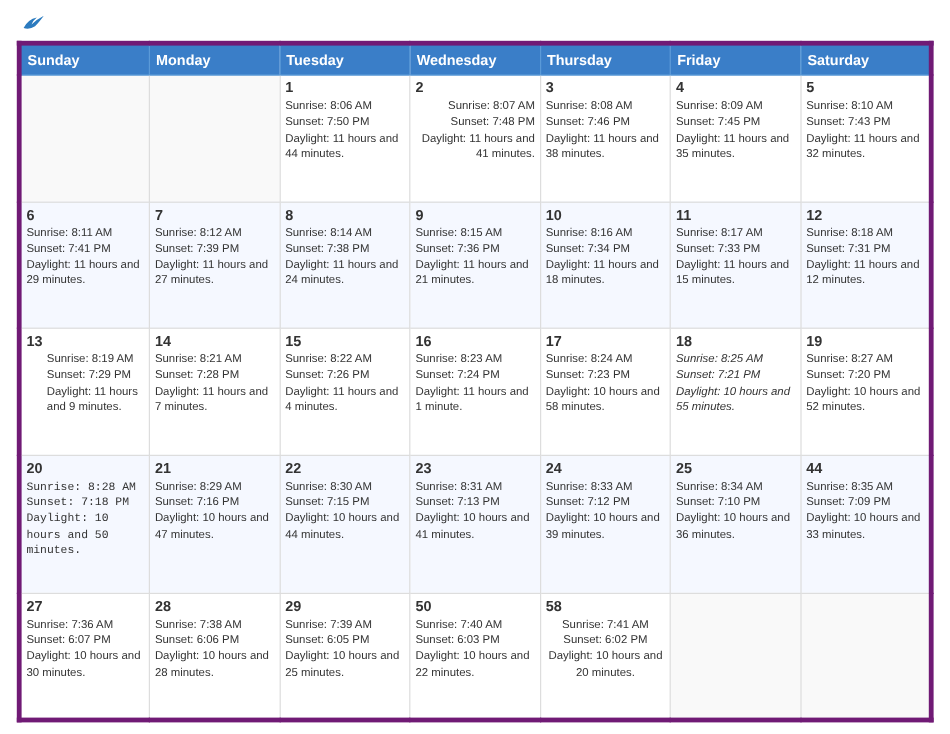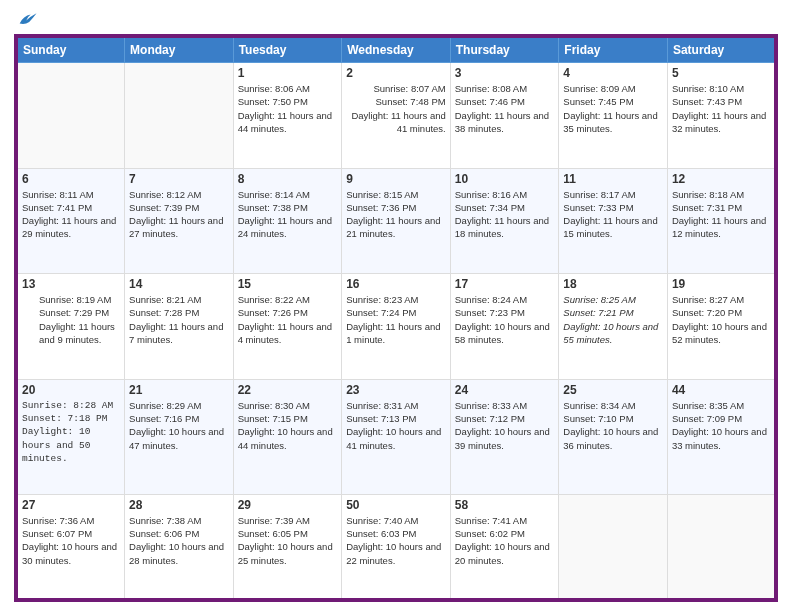--- a/index.html
+++ b/index.html
@@ -319,21 +319,21 @@
 Daylight: 10 hours and 25 minutes.</div>
           </td>
           <td>
             <span class="day-number">50</span>
             <div class="day-info" style="white-space: pre-line;">Sunrise: 7:40 AM
 Sunset: 6:03 PM
 Daylight: 10 hours and 22 minutes.</div>
           </td>
           <td>
             <span class="day-number">58</span>
-            <div class="day-info" style="white-space: pre-line;">Sunrise: 7:41 AM
+            <div class="day-info" style="white-space: pre-line; text-align: center;">Sunrise: 7:41 AM
 Sunset: 6:02 PM
 Daylight: 10 hours and 20 minutes.</div>
           </td>
           <td class="empty"></td>
           <td class="empty"></td>
         </tr>
       </tbody>
   </table>
 </div>
 

